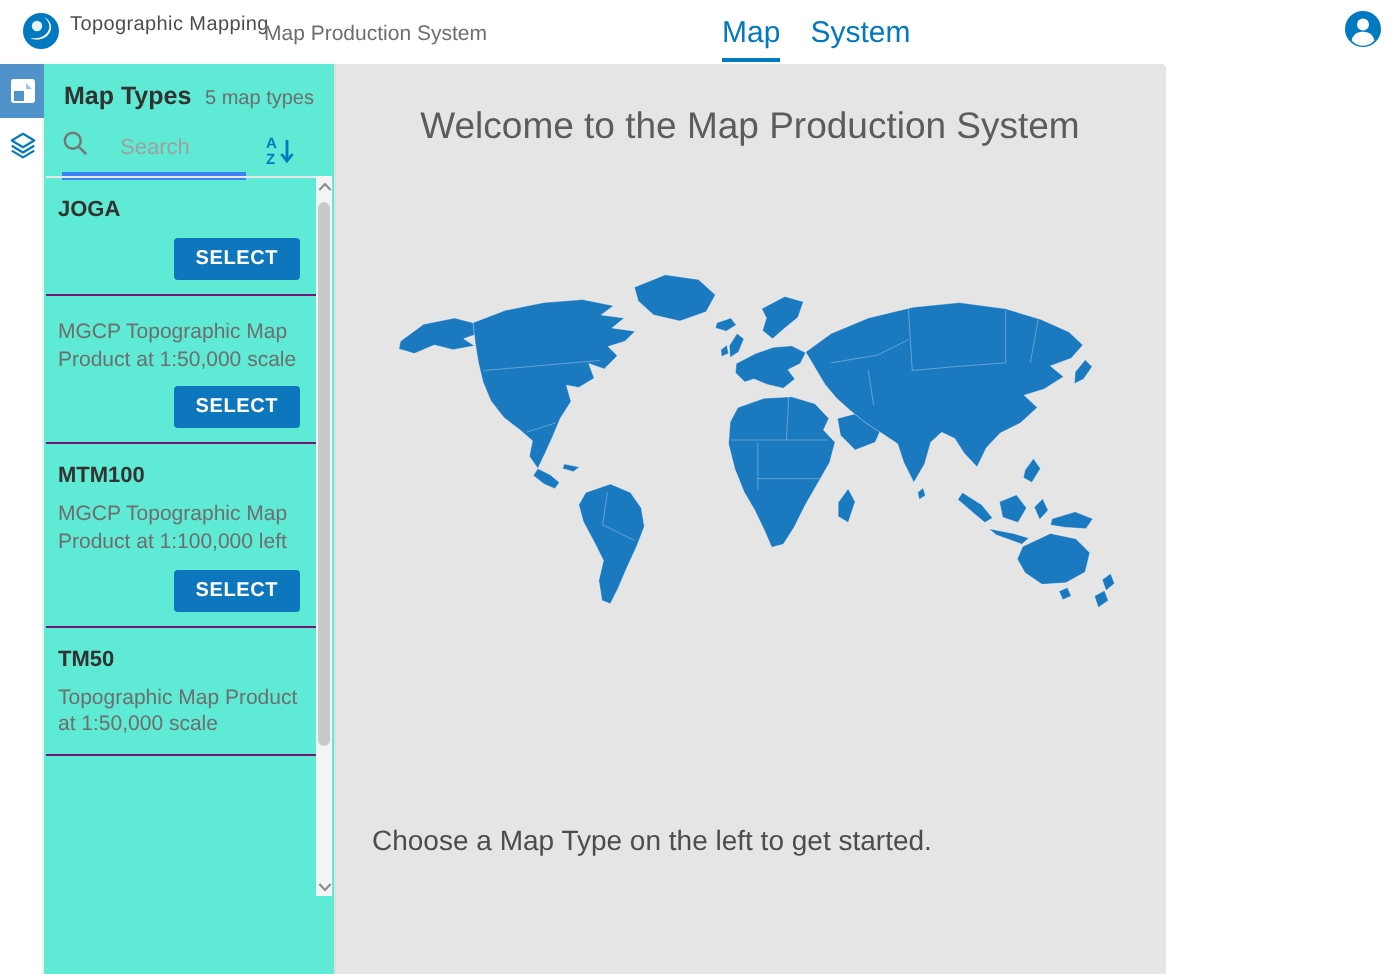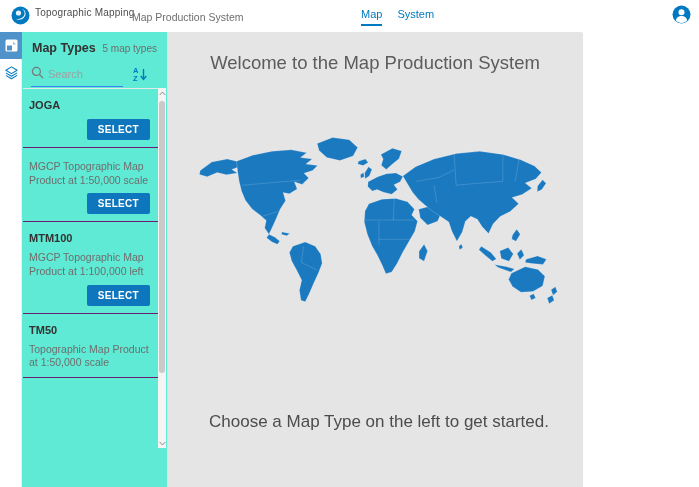--- a/index.html
+++ b/index.html
@@ -6,36 +6,36 @@
   html,body { width:699px; height:487px; overflow:hidden; background:#fff;
               font-family:"Liberation Sans", sans-serif; color:#323232; }
   .app { position:relative; width:699px; height:487px; background:#fff; }
 
   
   .header { position:absolute; left:0; top:0; width:699px; height:32px; background:#fff; }
   .logo { position:absolute; left:11px; top:6px; width:19px; height:19px; }
   .app-title { position:absolute; left:35px; top:7px; font-size:10px; color:#4d4d4d; font-weight:500; letter-spacing:.2px; }
   .app-subtitle { position:absolute; left:132px; top:11px; font-size:10.5px; color:#6e6e6e; font-weight:400; }
   .nav { position:absolute; left:361px; top:8px; display:flex; gap:15px; }
-  .nav-link { font-size:11px; color:#0079c1; cursor:pointer; padding-bottom:4px; }
+  .nav-link { font-size:15px; color:#0079c1; cursor:pointer; padding-bottom:4px; }
   .nav-link.active { border-bottom:2px solid #0079c1; }
   .avatar { position:absolute; right:8px; top:5px; width:19px; height:19px; cursor:pointer; }
 
   
   .sidebar { position:absolute; left:0; top:32px; width:168px; height:455px;
              background:#5eead4; border-right:1px solid #dfdfdf; }
   .tool-strip { position:absolute; left:0; top:0; width:22px; height:455px; border-right:1px solid #efefef; background:#fff; }
   .tool { width:22px; height:27px; display:flex; align-items:center; justify-content:center; cursor:pointer; }
   .tool.active { background:#4f93ca; }
   .panel { position:absolute; left:23px; top:0; width:144px; height:455px; }
   .panel-head { display:flex; align-items:baseline; padding:9px 10px 0 9px; }
   .panel-title { font-size:12.5px; font-weight:bold; color:#323232; }
   .panel-count { margin-left:auto; font-size:10px; color:#6e6e6e; }
   .search-row { display:flex; align-items:center; margin:10px 10px 0 8px; }
-  .search-box { display:flex; align-items:center; border-bottom:1px solid #3b82f6; padding-bottom:3px; width:92px; }
+  .search-box { display:flex; align-items:center; border-bottom:4px solid #3b82f6; padding-bottom:3px; width:92px;gap:12px; }
   .search-input { border:none; outline:none; width:74px; font-size:11px; color:#323232; background:transparent;
                   font-family:"Liberation Sans", sans-serif; margin-left:4px; }
   .search-input::placeholder { color:#a0a0a0; }
   .sort-icon { margin-left:auto; cursor:pointer; margin-right:10px; }
 
   .list { position:absolute; left:0; top:56px; width:135px; height:360px; overflow:hidden;
           border-top:1px solid #e8e8e8; }
   .item { padding:7px 8px 7px 6px; border-bottom:1px solid #701a75; }
   .item-title { font-size:11px; font-weight:bold; color:#323232; padding:3px 0 2px 0; }
   .item-desc { font-size:10.5px; color:#6e6e6e; line-height:1.3; margin-top:5px; }
@@ -48,22 +48,22 @@
   .scrollbar { position:absolute; right:1px; top:56px; width:8px; height:360px; background:#f4f4f4; }
   .scroll-arrow { position:absolute; left:0; width:8px; height:10px; display:flex; align-items:center; justify-content:center; cursor:pointer; }
   .scroll-arrow.up { top:0; } .scroll-arrow.down { bottom:0; }
   .scroll-thumb { position:absolute; left:1px; top:13px; width:6px; height:272px; background:#c9c9c9; border-radius:3px; cursor:pointer; }
 
   
   .main { position:absolute; left:168px; top:32px; width:414px; height:455px; background:#e5e5e5; }
   .welcome { position:absolute; left:0; top:20px; width:414px; text-align:center;
              font-size:18.5px; color:#5c5c5c; font-weight:400; }
   .world-map { position:absolute; left:16px; top:88px; width:386px; height:200px; }
-  .instruction { position:absolute; left:4px; top:380px; width:414px; text-align:center;
-                 font-size:17px; color:#4c4c4c; }
+  .instruction { position:absolute; left:18px; top:380px; width:414px; text-align:left;
+                 font-size:14px; color:#4c4c4c; }
   .right-divider { position:absolute; left:582px; top:33px; width:1px; height:454px; background:#e4e4e4; }
 </style>
 </head>
 <body>
 
 <div class="app">
 
   <div class="header">
     <span class="logo">
       <svg width="19" height="19" viewBox="0 0 19 19">

